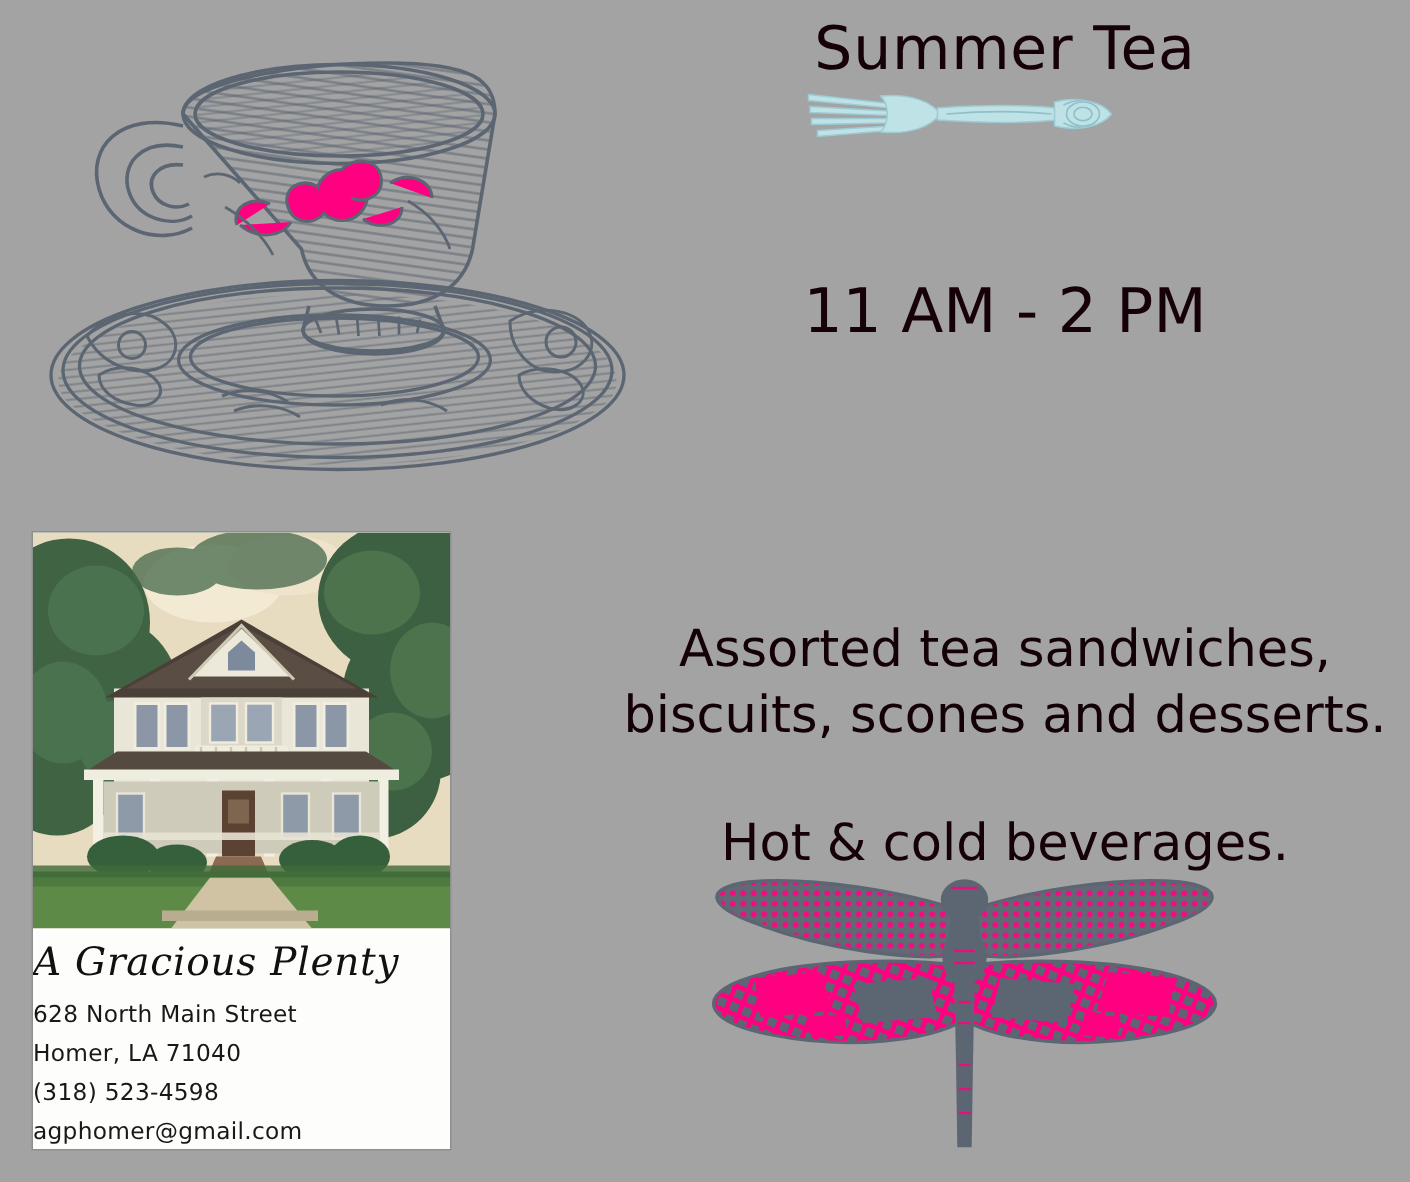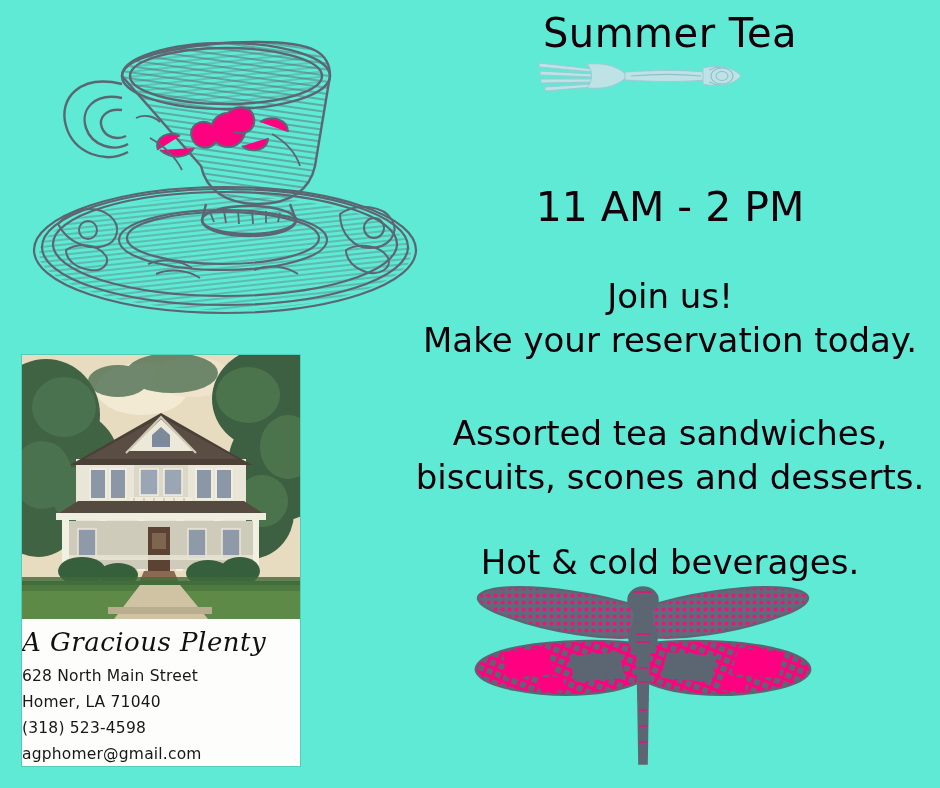--- a/index.html
+++ b/index.html
@@ -7,21 +7,21 @@
   body{
     width:940px;height:788px;
     background:#ff0080;
     font-family:"DejaVu Sans", sans-serif;
     overflow:hidden;
     position:relative;
   }
   .flyer{
     position:relative;
     width:940px;height:788px;
-    background:#5eead4;
+    background:#a3a3a3;
     overflow:hidden;
   }
 
   
   .teacup{
     position:absolute;
     left:10px; top:18px;
     width:450px; height:310px;
     pointer-events:none;
   }
@@ -304,24 +304,20 @@
         <path d="M196,148 L204,148"></path>
       <path d="M196,164 L204,164"></path>
       <path d="M191,14 L209,14"></path>
     </g>
   </svg>
 
   <div class="copy">
     <div class="line title">Summer Tea</div>
     <div class="line timeline">11 AM - 2 PM</div>
 
-    <div class="joinblock">
-      <div>Join us!</div>
-      <div>Make your reservation today.</div>
-    </div>
 
     <div class="menublock">
       <div>Assorted tea sandwiches,</div>
       <div>biscuits, scones and desserts.</div>
     </div>
 
     <div class="line bevline">Hot &amp; cold beverages.</div>
   </div>
 
   <div class="card">

